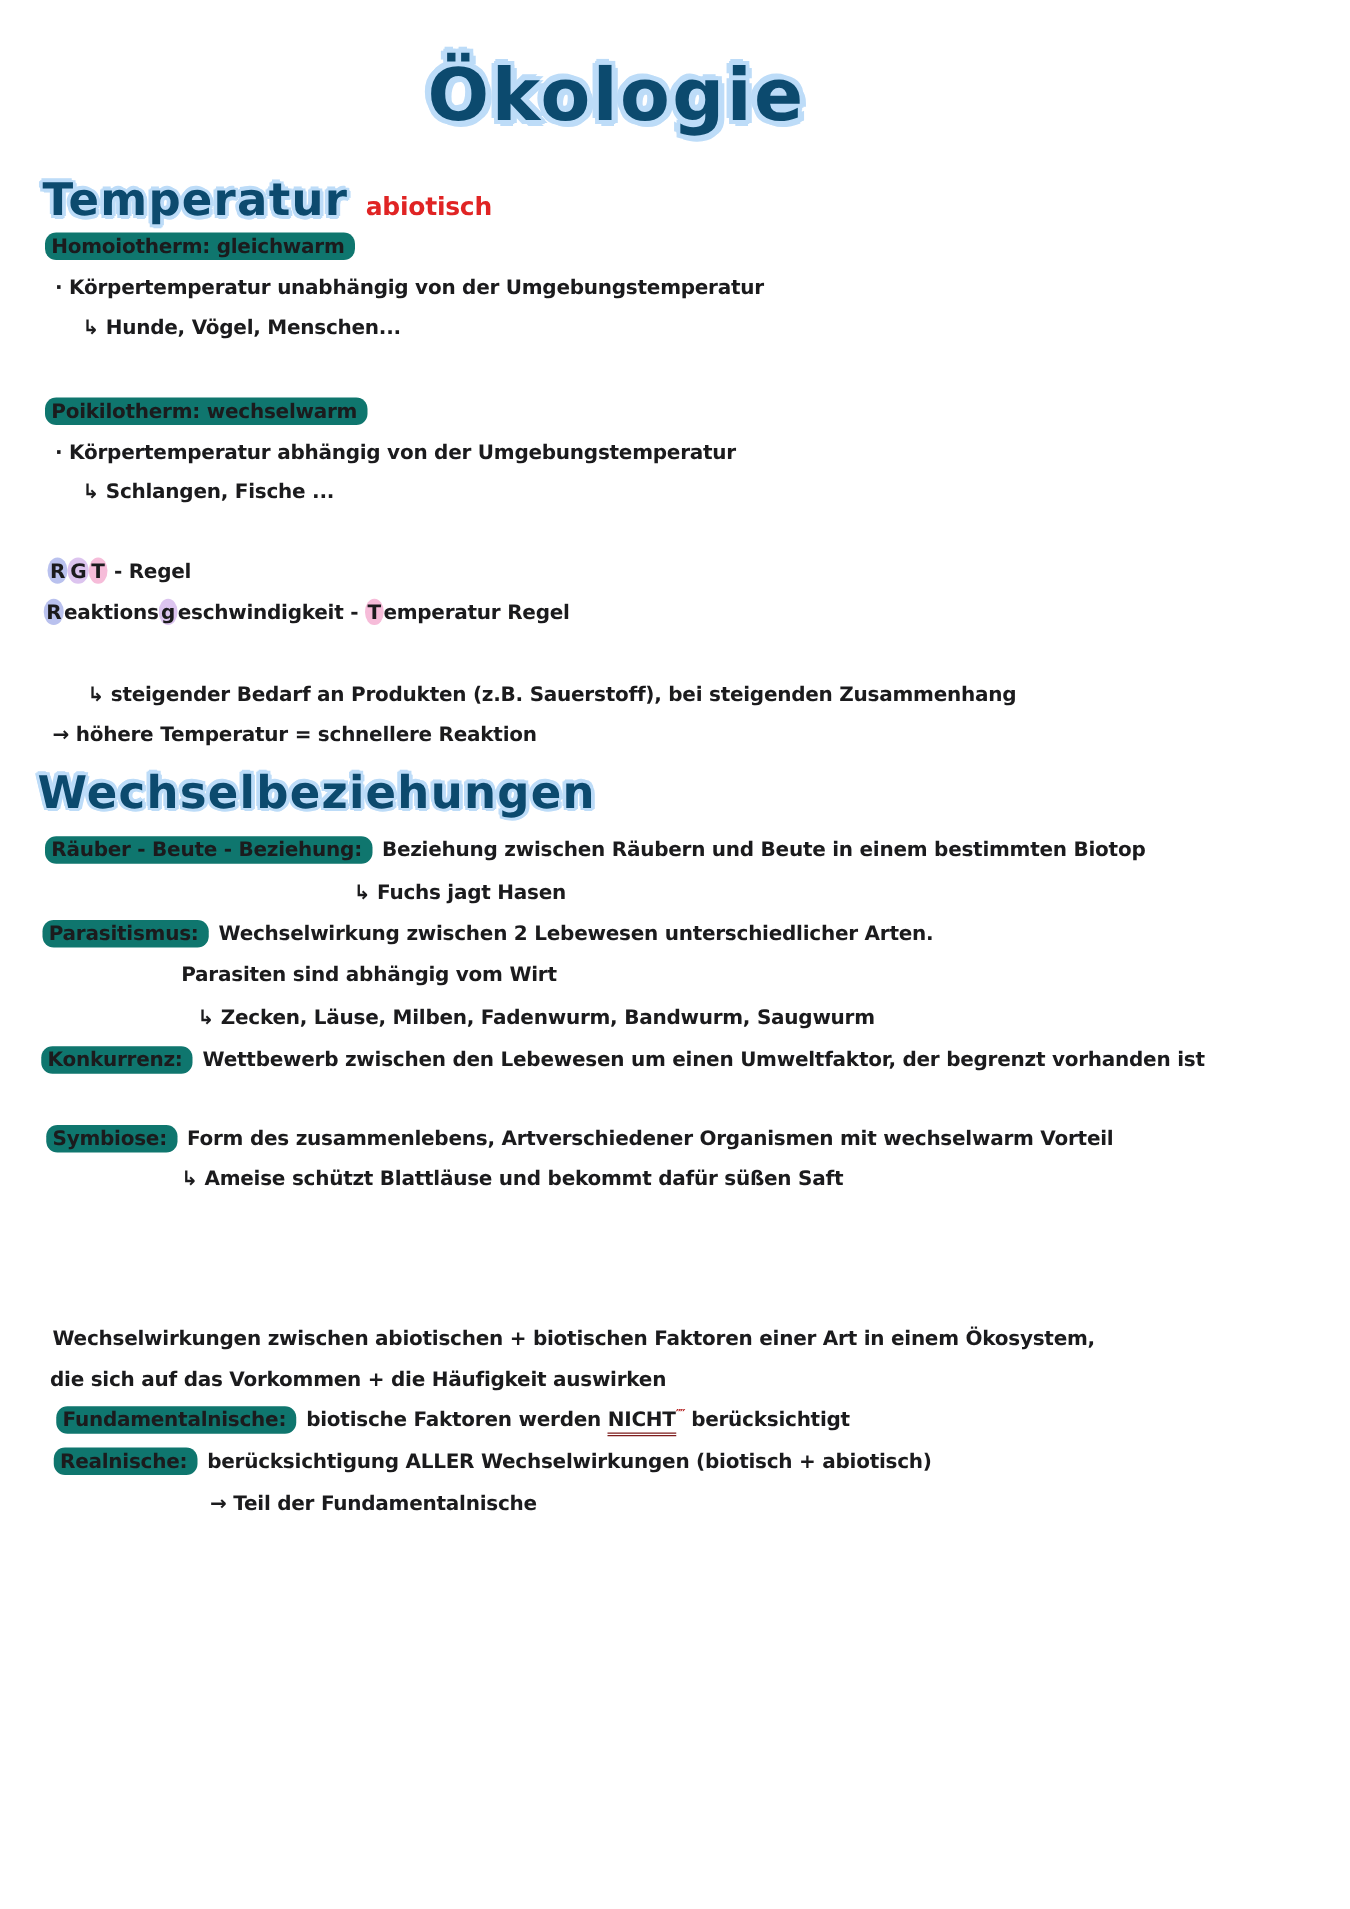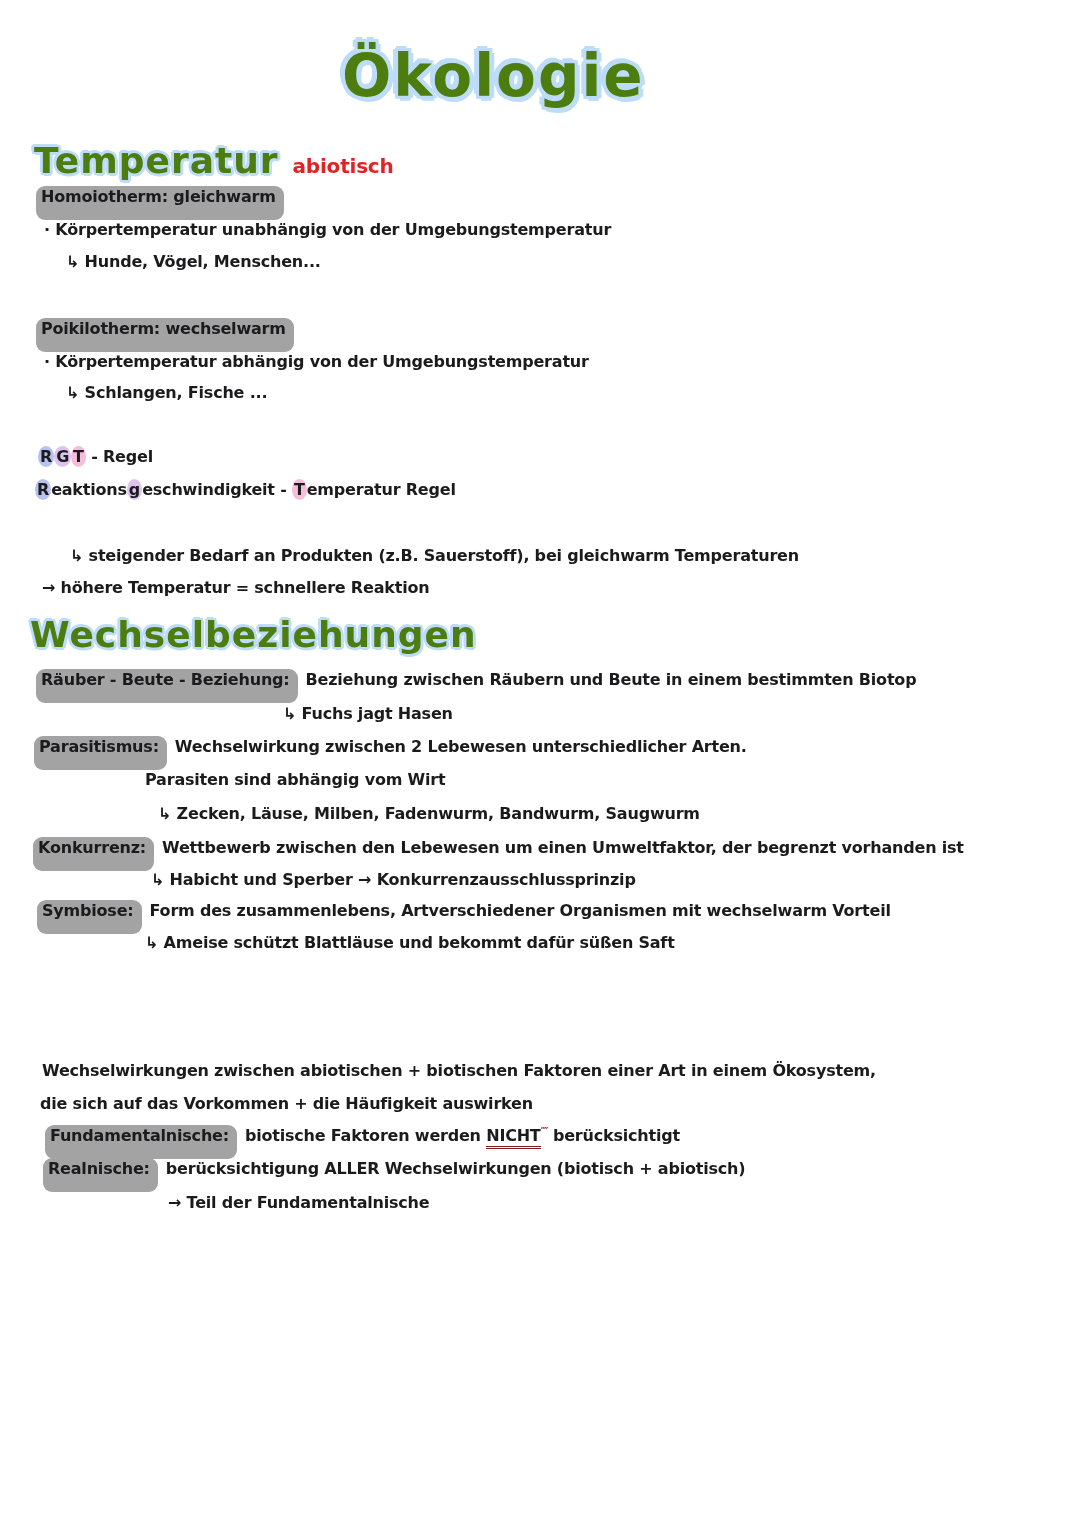--- a/index.html
+++ b/index.html
@@ -16,42 +16,42 @@
   .line {
     position: absolute;
     white-space: nowrap;
     font-size: 16px;
     font-weight: bold;
     letter-spacing: -0.2px;
     color: #1b1b1d;
   }
   
   .halo {
-    color: #4d7c0f;
+    color: #0c4a6e;
     font-weight: bold;
     text-shadow:
       2px 0 0 #bddcf8, -2px 0 0 #bddcf8, 0 2px 0 #bddcf8, 0 -2px 0 #bddcf8,
       2px 2px 0 #bddcf8, -2px -2px 0 #bddcf8, 2px -2px 0 #bddcf8, -2px 2px 0 #bddcf8,
       3px 1px 0 #bddcf8, -3px -1px 0 #bddcf8, 1px 3px 0 #bddcf8, -1px -3px 0 #bddcf8;
   }
   .title {
     font-size: 58px;
     letter-spacing: 2px;
     text-shadow:
       3px 0 0 #bddcf8, -3px 0 0 #bddcf8, 0 3px 0 #bddcf8, 0 -3px 0 #bddcf8,
       3px 3px 0 #bddcf8, -3px -3px 0 #bddcf8, 3px -3px 0 #bddcf8, -3px 3px 0 #bddcf8,
       5px 2px 0 #bddcf8, -5px -2px 0 #bddcf8, 2px 5px 0 #bddcf8, -2px -5px 0 #bddcf8;
   }
   .section-heading { font-size: 36px; letter-spacing: 1px; }
   .tag-red { color: #e02424; font-size: 20px; margin-left: 14px; font-weight: bold; }
   
   .hl {
-    background: #a3a3a3;
+    background: #0f766e;
     border-radius: 9px;
-    padding: 1px 8px 14px 5px;
+    padding: 1px 8px 2px 5px;
   }
   .term { margin-right: 8px; }
   
   .blob { border-radius: 50%; padding: 1px 2px; }
   .blob-r { background: #b9c1ee; }
   .blob-g { background: #dcc4ef; }
   .blob-t { background: #f6bcd9; }
   
   .nicht {
     border-bottom: 3px double #7e1d1d;
@@ -86,40 +86,39 @@
   </div>
   <div class="line" style="top:352px; left:44px;">· Körpertemperatur abhängig von der Umgebungstemperatur</div>
   <div class="line" style="top:383px; left:66px;">↳ Schlangen, Fische ...</div>
 
   <div class="line" style="top:447px; left:38px;">
     <span class="blob blob-r">R</span><span class="blob blob-g">G</span><span class="blob blob-t">T</span><span> - Regel</span>
   </div>
   <div class="line" style="top:480px; left:35px;">
     <span class="blob blob-r">R</span><span>eaktions</span><span class="blob blob-g">g</span><span>eschwindigkeit - </span><span class="blob blob-t">T</span><span>emperatur  Regel</span>
   </div>
-  <div class="line" style="top:546px; left:70px;">↳ steigender Bedarf an Produkten (z.B. Sauerstoff), bei gleichwarm Temperaturen</div>
+  <div class="line" style="top:546px; left:70px;">↳ steigender Bedarf an Produkten (z.B. Sauerstoff), bei steigenden Zusammenhang</div>
   <div class="line" style="top:578px; left:42px;">→ höhere Temperatur = schnellere Reaktion</div>
 
   <div class="line halo section-heading" style="top:614px; left:30px;">Wechselbeziehungen</div>
 
   <div class="line" style="top:670px; left:36px;">
     <span class="hl term">Räuber - Beute - Beziehung:</span><span>Beziehung zwischen Räubern und Beute in einem bestimmten Biotop</span>
   </div>
   <div class="line" style="top:704px; left:283px;">↳ Fuchs jagt Hasen</div>
 
   <div class="line" style="top:737px; left:34px;">
     <span class="hl term">Parasitismus:</span><span>Wechselwirkung zwischen 2 Lebewesen unterschiedlicher Arten.</span>
   </div>
   <div class="line" style="top:770px; left:145px;">Parasiten sind abhängig vom Wirt</div>
   <div class="line" style="top:804px; left:158px;">↳ Zecken, Läuse, Milben, Fadenwurm, Bandwurm, Saugwurm</div>
 
   <div class="line" style="top:838px; left:33px;">
     <span class="hl term">Konkurrenz:</span><span>Wettbewerb zwischen den Lebewesen um einen Umweltfaktor, der begrenzt vorhanden ist</span>
   </div>
-  <div class="line" style="top:870px; left:151px;">↳ Habicht und Sperber → Konkurrenzausschlussprinzip</div>
 
   <div class="line" style="top:901px; left:37px;">
     <span class="hl term">Symbiose:</span><span>Form des zusammenlebens, Artverschiedener Organismen mit wechselwarm Vorteil</span>
   </div>
   <div class="line" style="top:933px; left:145px;">↳ Ameise schützt Blattläuse und bekommt dafür süßen Saft</div>
 
 
   <div class="line" style="top:1061px; left:42px;">Wechselwirkungen zwischen  abiotischen + biotischen Faktoren einer  Art  in einem Ökosystem,</div>
   <div class="line" style="top:1094px; left:40px;">die sich auf das Vorkommen + die Häufigkeit auswirken</div>
 

